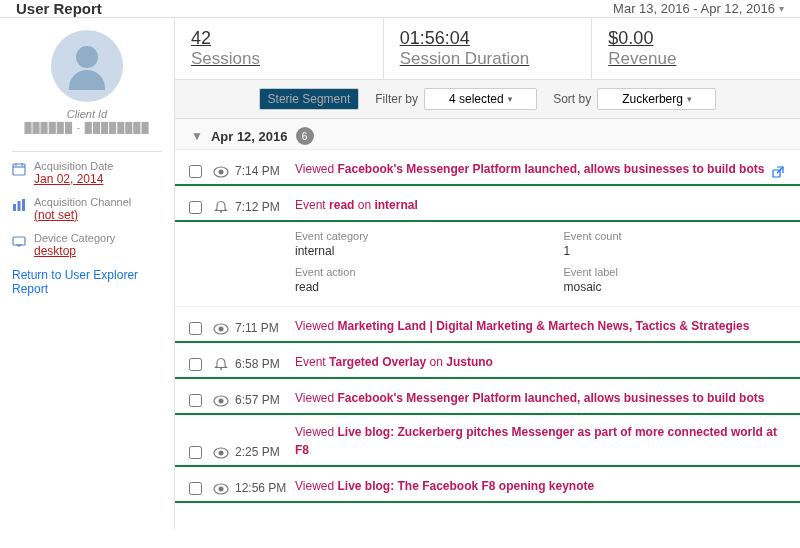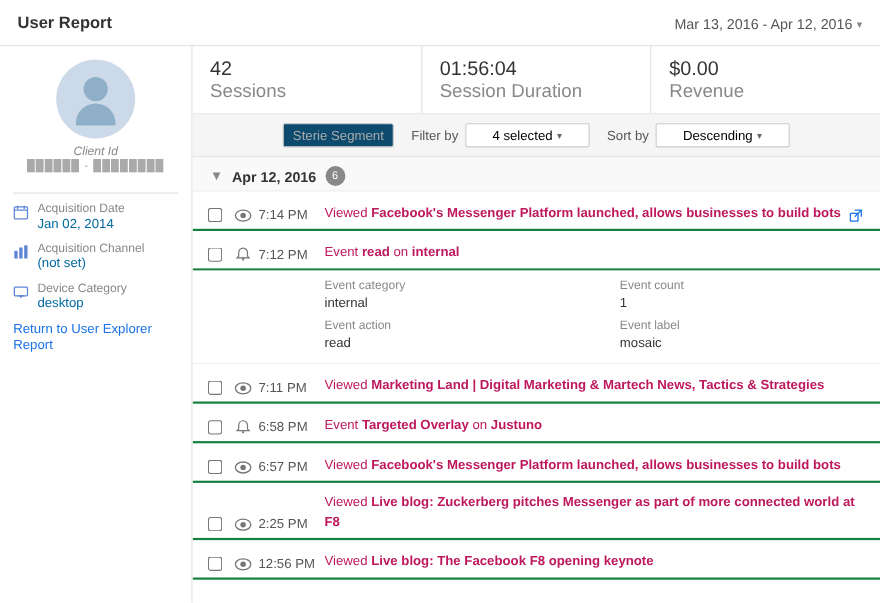--- a/index.html
+++ b/index.html
@@ -1,19 +1,19 @@
 <!DOCTYPE html>
 <html><head>
   <meta charset="utf-8">
   <style>
     * { box-sizing: border-box; margin: 0; padding: 0; }
     body { font-family: Arial, sans-serif; font-size: 13px; color: #333; background: #fff; width: 800px; height: 548px; overflow: hidden; }
 
     
-    .header { display: flex; justify-content: space-between; align-items: flex-end; padding: 12px 16px; border-bottom: 1px solid #e0e0e0; }
+    .header { display: flex; justify-content: space-between; align-items: center; padding: 0 16px; border-bottom: 1px solid #e0e0e0; }
     .header-title { font-size: 15px; font-weight: bold; color: #333; }
     .date-range { font-size: 13px; color: #555; display: flex; align-items: center; gap: 4px; cursor: pointer; }
     .date-range .chevron { font-size: 10px; color: #888; }
 
     
     .main { display: flex; height: calc(548px - 37px); }
 
     
     .sidebar { width: 175px; min-width: 175px; padding: 12px; border-right: 1px solid #e0e0e0; overflow-y: auto; }
     .avatar-area { display: flex; flex-direction: column; align-items: center; padding-bottom: 10px; }
@@ -23,26 +23,26 @@
     .avatar-body { width: 36px; height: 20px; border-radius: 18px 18px 0 0; background: #8fafc8; margin: 0 auto; }
     .client-id-label { font-size: 11px; color: #888; font-style: italic; margin-bottom: 2px; }
     .client-id-value { font-size: 10px; color: #aaa; letter-spacing: 1px; }
 
     .sidebar-divider { border: none; border-top: 1px solid #e0e0e0; margin: 8px 0; }
 
     .sidebar-item { display: flex; align-items: flex-start; gap: 6px; margin-bottom: 10px; }
     .sidebar-icon { width: 16px; height: 16px; min-width: 16px; margin-top: 2px; }
     .sidebar-item-content { }
     .sidebar-item-label { font-size: 11px; color: #888; }
-    .sidebar-item-value { font-size: 12px; color: #0369a1; }
+    .sidebar-item-value { font-size: 12px; color: #b91c1c; text-decoration: underline; }
 
     .return-link { font-size: 12px; color: #1a73e8; text-decoration: none; cursor: pointer; display: block; margin-top: 8px; }
 
     
-    .stats-bar { display: flex; border-bottom: 1px solid #e0e0e0; }
+    .stats-bar { display: flex; border-bottom: 1px solid #e0e0e0; text-decoration: underline; }
     .stat-item { flex: 1; padding: 10px 16px; border-right: 1px solid #e0e0e0; }
     .stat-item:last-child { border-right: none; }
     .stat-value { font-size: 18px; color: #333; font-weight: 300; }
     .stat-label { font-size: 17px; color: #888; }
 
     
     .filter-bar { display: flex; align-items: center; justify-content: center; gap: 16px; padding: 8px 16px; border-bottom: 1px solid #e0e0e0; background: #f5f5f5; }
     .filter-group { display: flex; align-items: center; gap: 6px; }
     .filter-label { font-size: 12px; color: #555; }
     .filter-btn { display: flex; align-items: center; gap: 4px; border: 1px solid #ccc; border-radius: 2px; padding: 3px 24px; background: #fff; font-size: 12px; cursor: pointer; }
@@ -178,21 +178,21 @@
       <div class="filter-group">
         <span class="filter-label">Filter by</span>
         <button class="filter-btn">
           <span>4 selected</span>
           <span class="arrow">▾</span>
         </button>
       </div>
       <div class="filter-group">
         <span class="filter-label">Sort by</span>
         <button class="filter-btn">
-          <span>Descending</span>
+          <span>Zuckerberg</span>
           <span class="arrow">▾</span>
         </button>
       </div>
     </div>
 
     <div class="content">
       <div class="content-inner">
 
         <div class="date-group-header">
           <span class="date-group-expand">▼</span>

